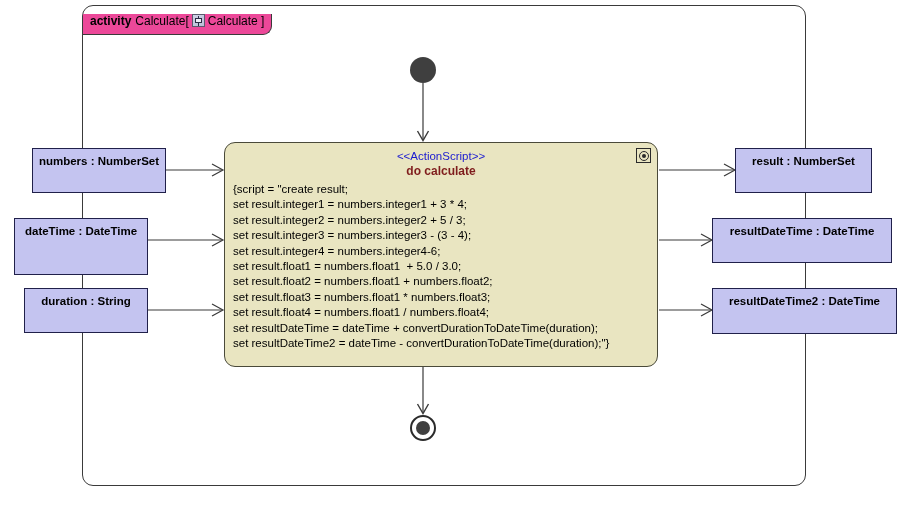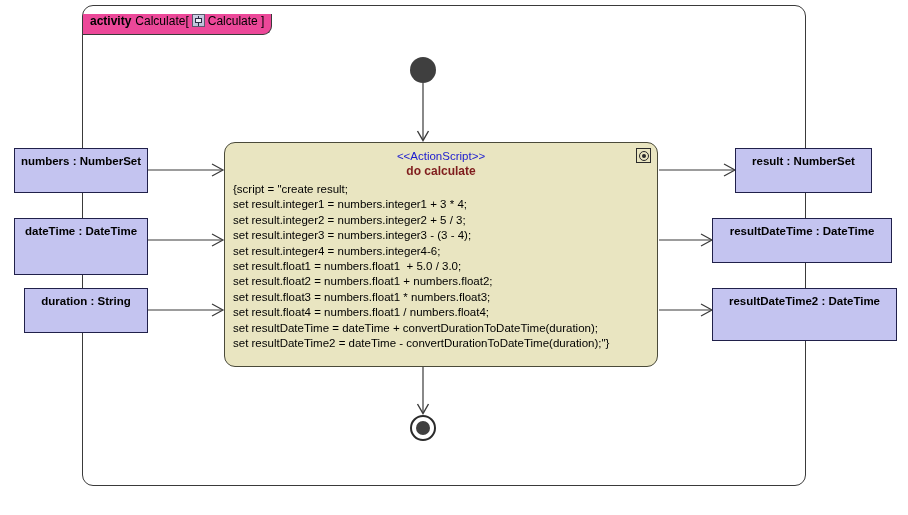--- a/index.html
+++ b/index.html
@@ -234,21 +234,21 @@
       <polyline points="724,164 735,170 724,176" stroke-width="1.2"></polyline>
       <line x1="659" y1="240" x2="711" y2="240"></line>
       <polyline points="701,234 712,240 701,246" stroke-width="1.2"></polyline>
       <line x1="659" y1="310" x2="711" y2="310"></line>
       <polyline points="701,304 712,310 701,316" stroke-width="1.2"></polyline>
     </g>
   </svg>
 
   <div class="initial-node"></div>
 
-  <div class="pnode" style="left:14px; top:148px; width:134px; height:45px;">
+  <div class="pnode" style="left:32px; top:148px; width:134px; height:45px;">
     <span>numbers : NumberSet</span>
   </div>
   <div class="pnode" style="left:14px; top:218px; width:134px; height:57px;">
     <span>dateTime : DateTime</span>
   </div>
   <div class="pnode" style="left:24px; top:288px; width:124px; height:45px;">
     <span>duration : String</span>
   </div>
 
   <div class="action-node">
@@ -269,19 +269,19 @@
       <div class="script-line">set resultDateTime2 = dateTime - convertDurationToDateTime(duration);"}</div>
     </div>
   </div>
 
   <div class="pnode" style="left:735px; top:148px; width:137px; height:45px;">
     <span>result : NumberSet</span>
   </div>
   <div class="pnode" style="left:712px; top:218px; width:180px; height:45px;">
     <span>resultDateTime : DateTime</span>
   </div>
-  <div class="pnode" style="left:712px; top:288px; width:185px; height:53px;">
+  <div class="pnode" style="left:712px; top:288px; width:185px; height:46px;">
     <span>resultDateTime2 : DateTime</span>
   </div>
 
   <div class="final-node"></div>
 
 </div>
 
 </body></html>

